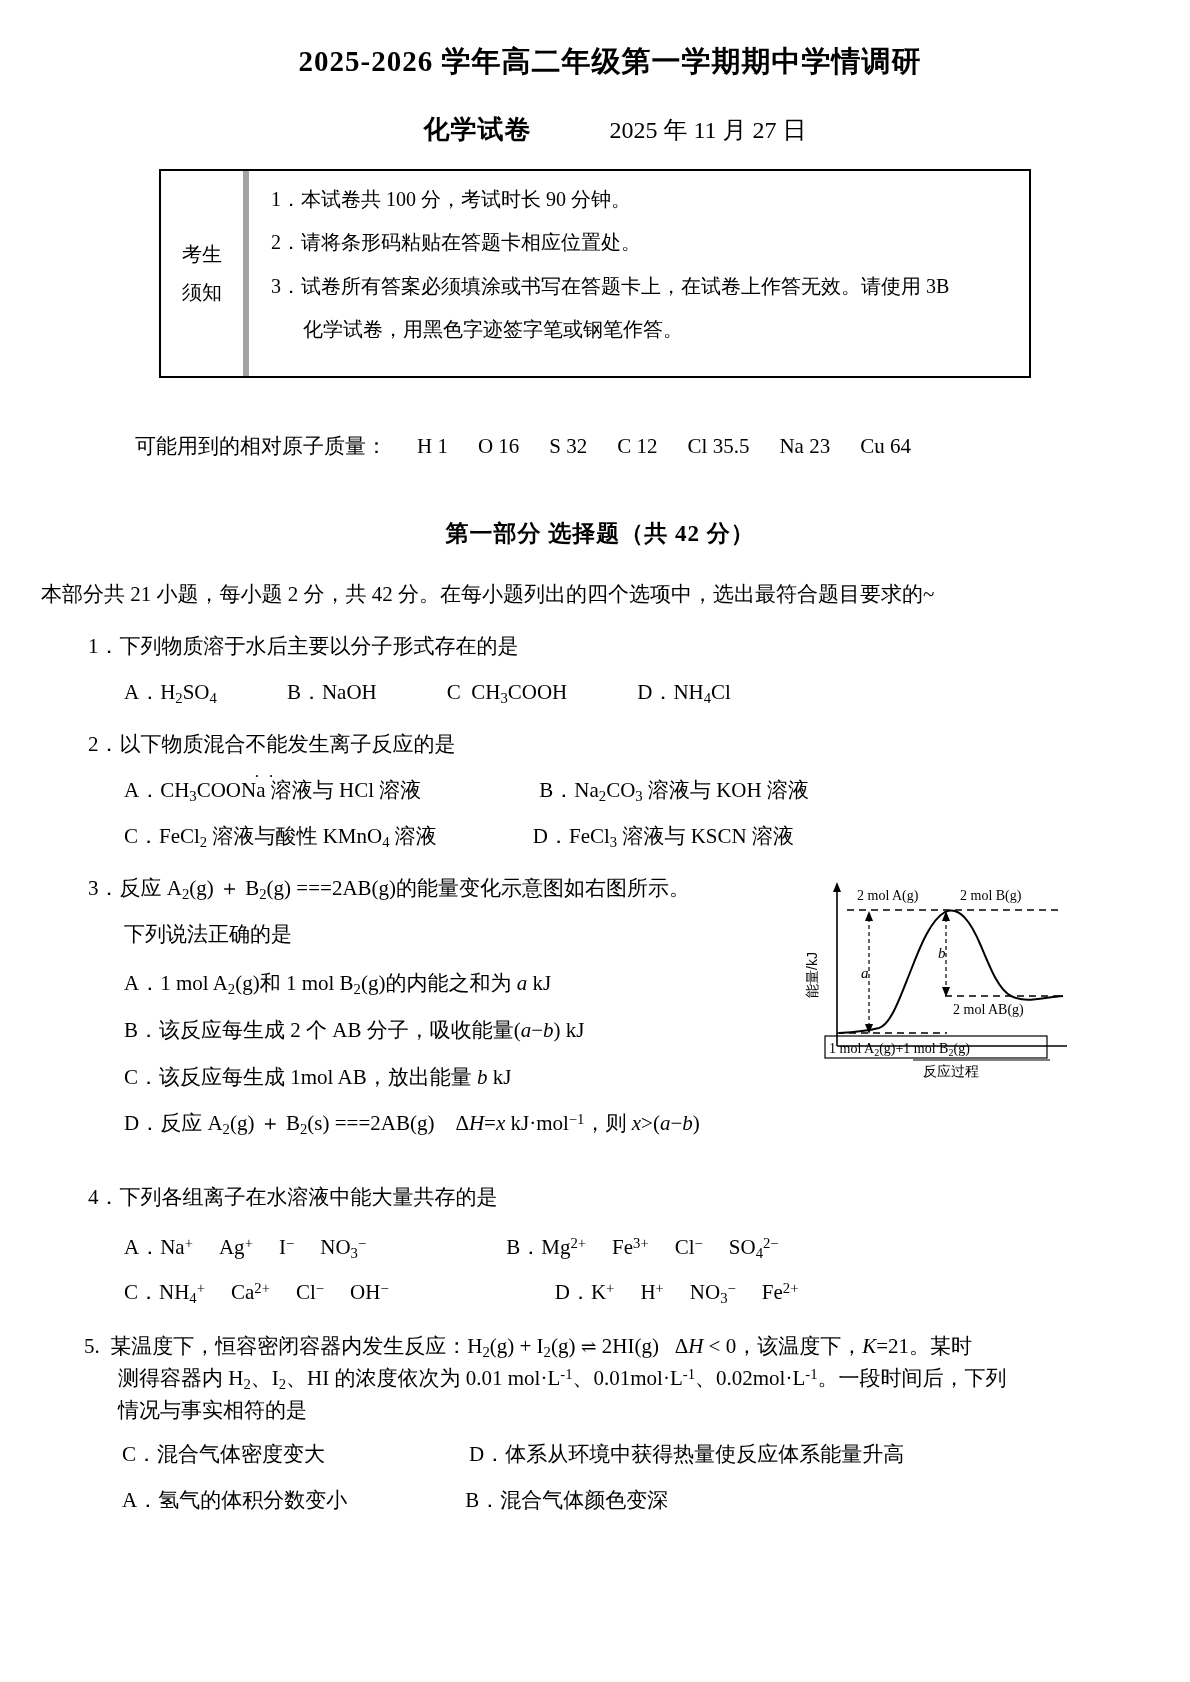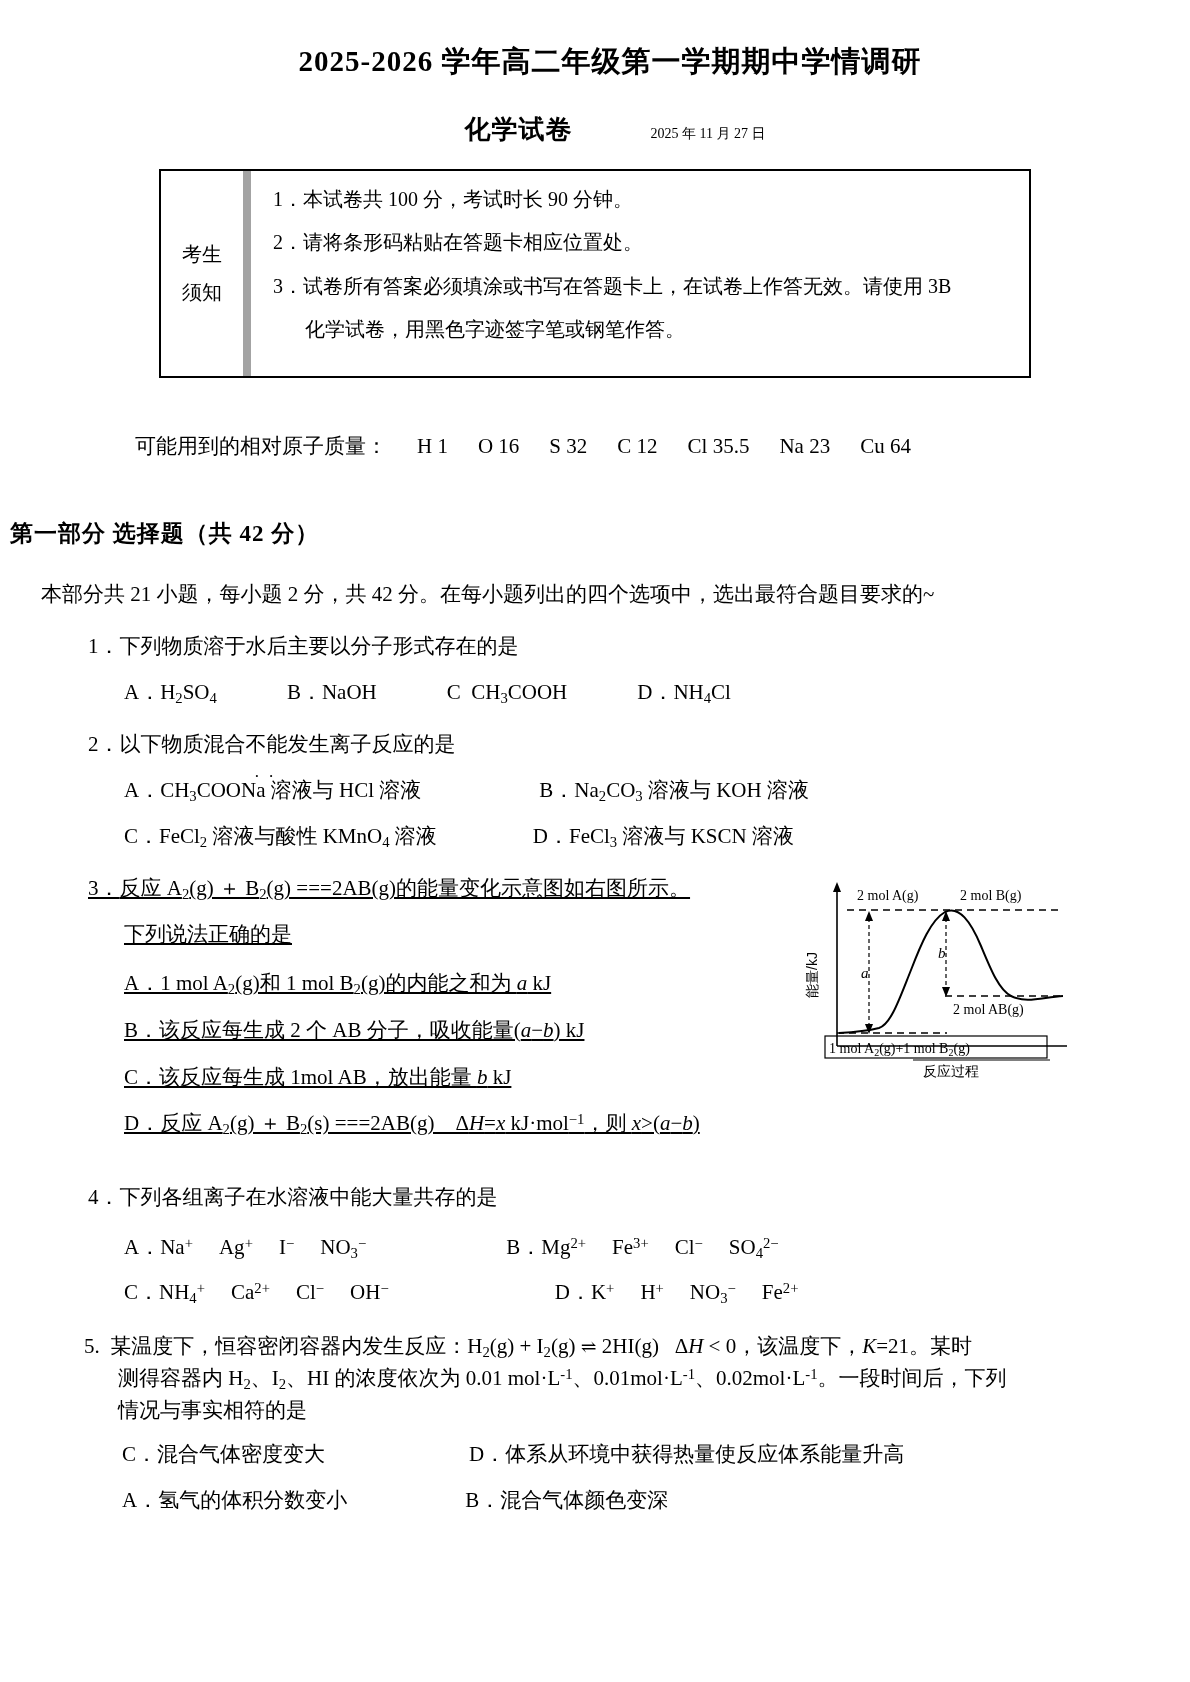--- a/index.html
+++ b/index.html
@@ -37,36 +37,36 @@
     align-items: baseline;
     margin-top: 30px;
     margin-left: 40px;
   }
   .subtitle-main {
     font-size: 26px;
     font-weight: bold;
     letter-spacing: 1px;
   }
   .subtitle-date {
-    font-size: 14px;
+    font-size: 24px;
     margin-left: 78px;
     font-weight: normal;
   }
 
   
   .notice {
     margin: 22px auto 0 auto;
     width: 872px;
     border: 2px solid #000;
     display: flex;
     box-sizing: border-box;
   }
   .notice-label {
     width: 82px;
-    border-right: 8px solid #a3a3a3;
+    border-right: 6px solid #a3a3a3;
     display: flex;
     flex-direction: column;
     align-items: center;
     justify-content: center;
     font-size: 20px;
     line-height: 1.9;
     flex: none;
     padding: 6px 0;
   }
   .notice-body {
@@ -90,20 +90,21 @@
   .masses {
     margin-top: 54px;
     margin-left: 135px;
     font-size: 21px;
     white-space: nowrap;
   }
   .masses .m-item { display: inline-block; margin-left: 30px; }
 
   
   .part-heading {
+    text-align: center;
     font-size: 23px;
     font-weight: bold;
     margin-top: 58px;
     margin-left: 10px;
     letter-spacing: 1px;
   }
   .part-intro {
     font-size: 21px;
     margin-top: 30px;
     margin-left: 41px;
@@ -215,21 +216,21 @@
     <span class="opts">
       <span class="opt-row">
         <span class="opt">A．CH<sub>3</sub>COONa 溶液与 HCl 溶液</span><span class="sp-3"></span><span class="sp-2"></span><span class="opt">B．Na<sub>2</sub>CO<sub>3</sub> 溶液与 KOH 溶液</span>
       </span>
       <span class="opt-row">
         <span class="opt">C．FeCl<sub>2</sub> 溶液与酸性 KMnO<sub>4</sub> 溶液</span><span class="sp-3"></span><span class="sp-1"></span><span class="opt">D．FeCl<sub>3</sub> 溶液与 KSCN 溶液</span>
       </span>
     </span>
   </div>
 
-  <div class="q" style="margin-right:330px;text-decoration:underline;">
+  <div class="q" style="margin-right:330px;">
     <span class="q-stem"><span>3．</span>反应 A<sub>2</sub>(g) ＋ B<sub>2</sub>(g) ===2AB(g)的能量变化示意图如右图所示。</span>
     <span class="q-sub">下列说法正确的是</span>
     <span class="opts" style="margin-top:18px;">
       <span class="opt-vert">A．1 mol A<sub>2</sub>(g)和 1 mol B<sub>2</sub>(g)的内能之和为 <span class="ital">a</span> kJ</span>
       <span class="opt-vert">B．该反应每生成 2 个 AB 分子，吸收能量(<span class="ital">a</span>−<span class="ital">b</span>) kJ</span>
       <span class="opt-vert">C．该反应每生成 1mol AB，放出能量 <span class="ital">b</span> kJ</span>
       <span class="opt-vert" style="white-space:nowrap;">D．反应 A<sub>2</sub>(g) ＋ B<sub>2</sub>(s) ===2AB(g) &nbsp;&nbsp; Δ<span class="ital">H</span>=<span class="ital">x</span> kJ·mol<sup>−1</sup>，则 <span class="ital">x</span>&gt;(<span class="ital">a</span>−<span class="ital">b</span>)</span>
     </span>
   </div>
 

